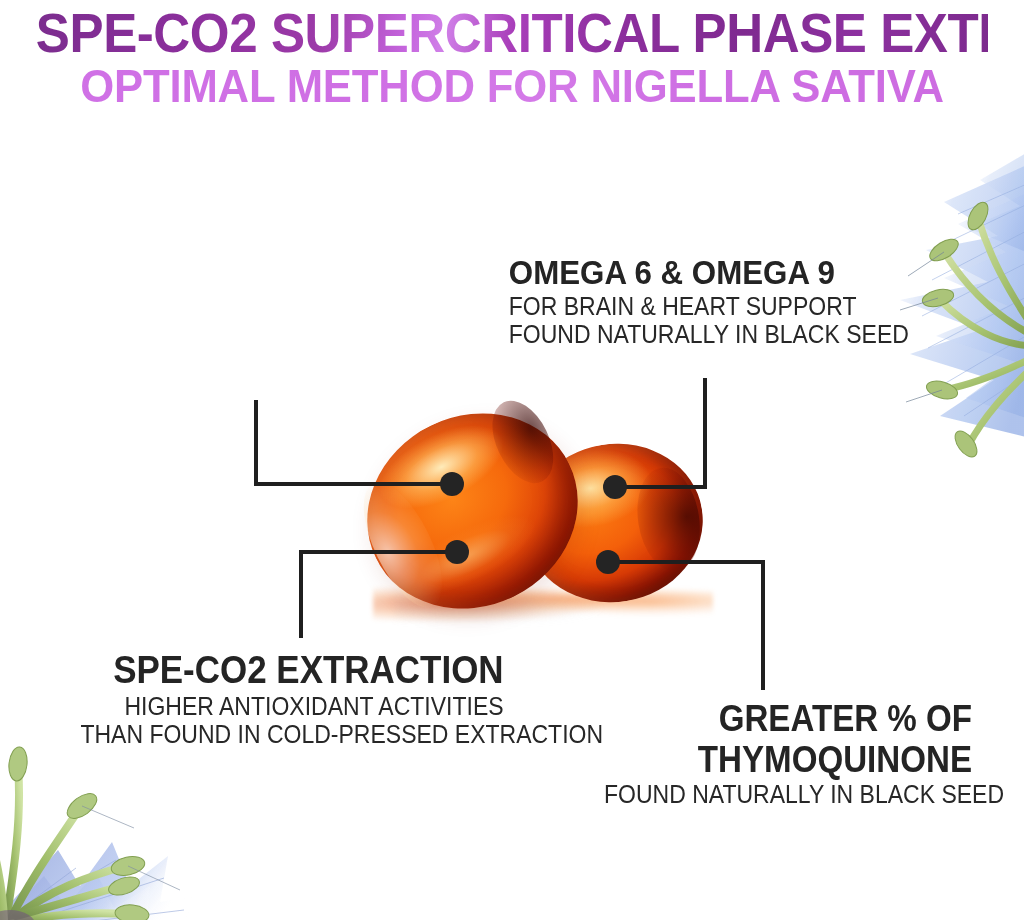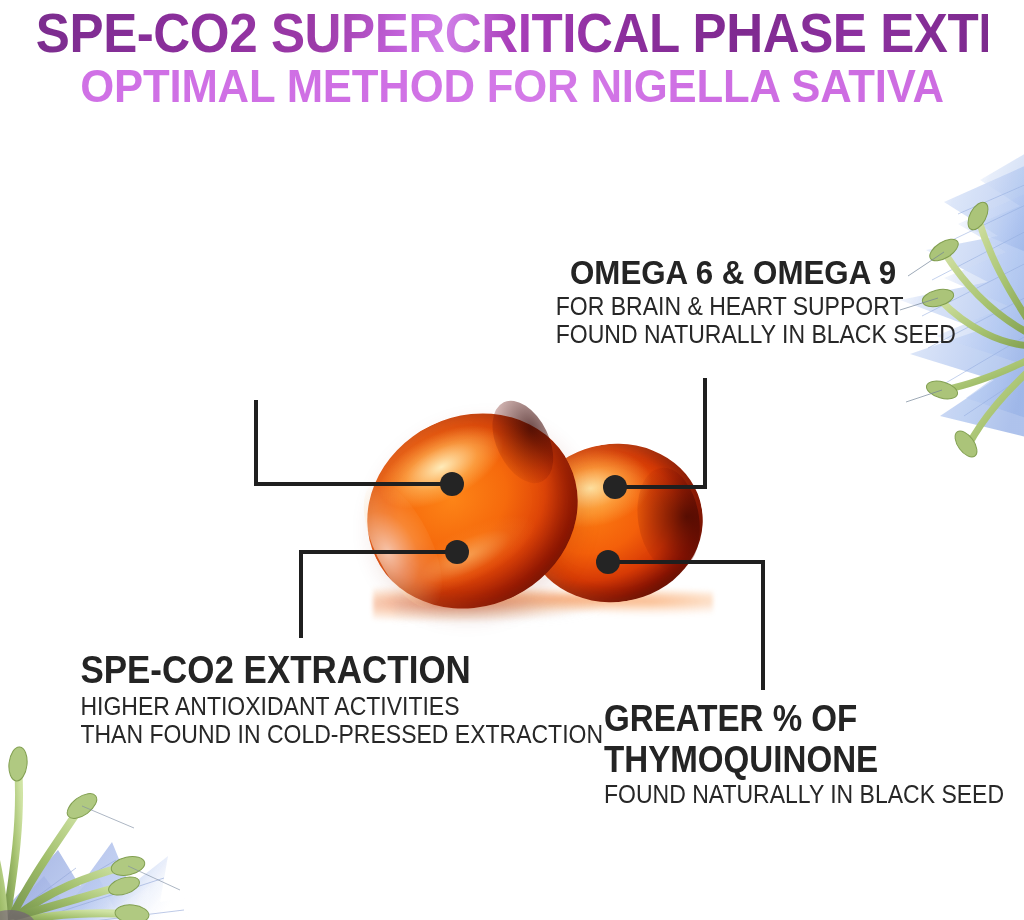--- a/index.html
+++ b/index.html
@@ -98,31 +98,31 @@
     white-space: nowrap;
     transform: scaleX(0.92);
   }
 
   
   #c-dose { top: 296px; left: 110px; width: 310px; text-align: center; }
   #c-dose .l1 { font-size: 46px; line-height: 48px; transform-origin: center; }
   #c-dose .l2 { font-size: 38px; line-height: 40px; transform-origin: center; }
 
   
-  #c-omega { top: 252px; left: 541px; width: 370px; text-align: right; }
+  #c-omega { top: 252px; left: 494px; width: 370px; text-align: left; }
   #c-omega .l1 { font-size: 34px; line-height: 40px; transform-origin: center; }
   #c-omega .sub { font-size: 25px; line-height: 28px; transform-origin: center; }
 
   
-  #c-spe { top: 648px; left: 62px; width: 460px; text-align: left; }
+  #c-spe { top: 648px; left: 62px; width: 460px; text-align: right; }
   #c-spe .l1 { font-size: 38px; line-height: 44px; transform-origin: center; }
   #c-spe .sub { font-size: 25px; line-height: 28px; transform-origin: center; }
 
   
-  #c-tq { top: 698px; left: 588px; width: 400px; text-align: left; }
+  #c-tq { top: 698px; left: 588px; width: 400px; text-align: right; }
   #c-tq .l1 { font-size: 36px; line-height: 41px; transform-origin: center; }
   #c-tq .sub { font-size: 25px; line-height: 28px; transform-origin: center; }
 
   
   #leaders {
     position: absolute;
     top: 0; left: 0;
     width: 1024px; height: 920px;
     pointer-events: none;
   }

